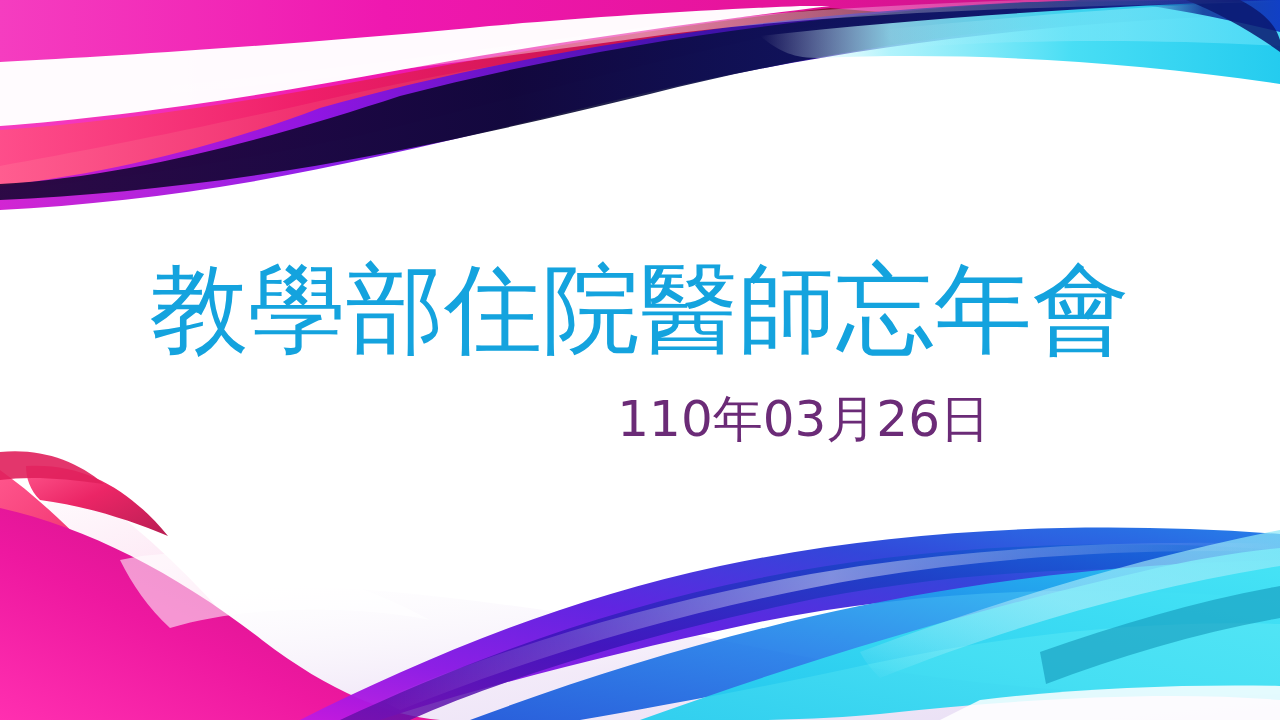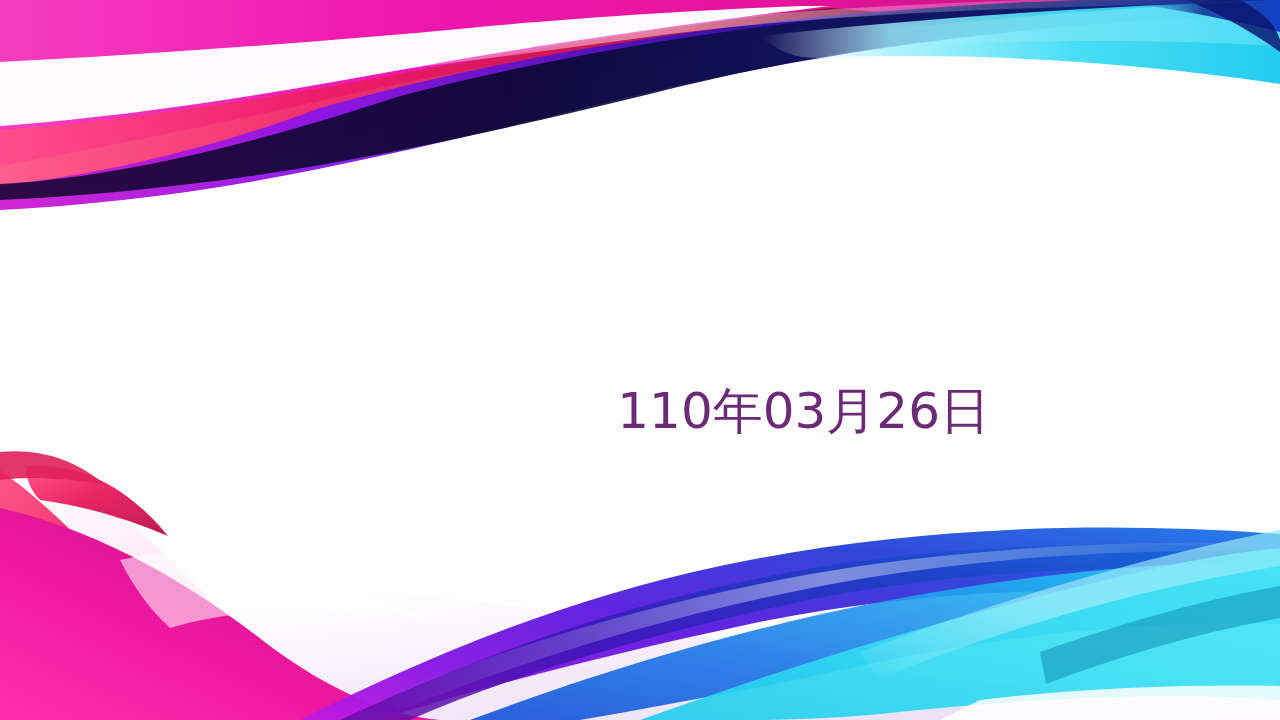--- a/index.html
+++ b/index.html
@@ -43,21 +43,21 @@
     line-height: 1.06;
     font-weight: 400;
     color: #14a3de;
     letter-spacing: 0px;
     white-space: nowrap;
     margin: 0;
   }
   #subtitle-block {
     position: absolute;
     left: 180px;
-    top: 384px;
+    top: 392px;
     width: 810px;
     text-align: right;
   }
   #slide-subtitle {
     font-family: "DejaVu Sans", "Liberation Sans", sans-serif;
     font-size: 50px;
     line-height: 1.1;
     font-weight: 400;
     color: #6b2b77;
     white-space: nowrap;
@@ -234,18 +234,21 @@
                C1200,632 1120,656 1046,684 Z" fill="#0e8fb4" opacity="0.55"></path>
 
       <path d="M980,700 C1080,688 1190,684 1280,686 L1280,720 L940,720 Z" fill="#ffffff" opacity="0.85"></path>
 
       <path d="M380,700 C520,640 690,592 860,566 C1000,546 1140,540 1280,544
                L1280,552 C1140,548 1000,556 866,578 C700,606 540,654 400,710 Z" fill="url(#gHighlight)" opacity="0.5"></path>
     </g>
   </svg>
 
   <div class="content">
+    <div id="title-block">
+      <h1 id="slide-title">教學部住院醫師忘年會</h1>
+    </div>
     <div id="subtitle-block">
       <p id="slide-subtitle">110年03月26日</p>
     </div>
   </div>
 
 </div>
 
 </body></html>

